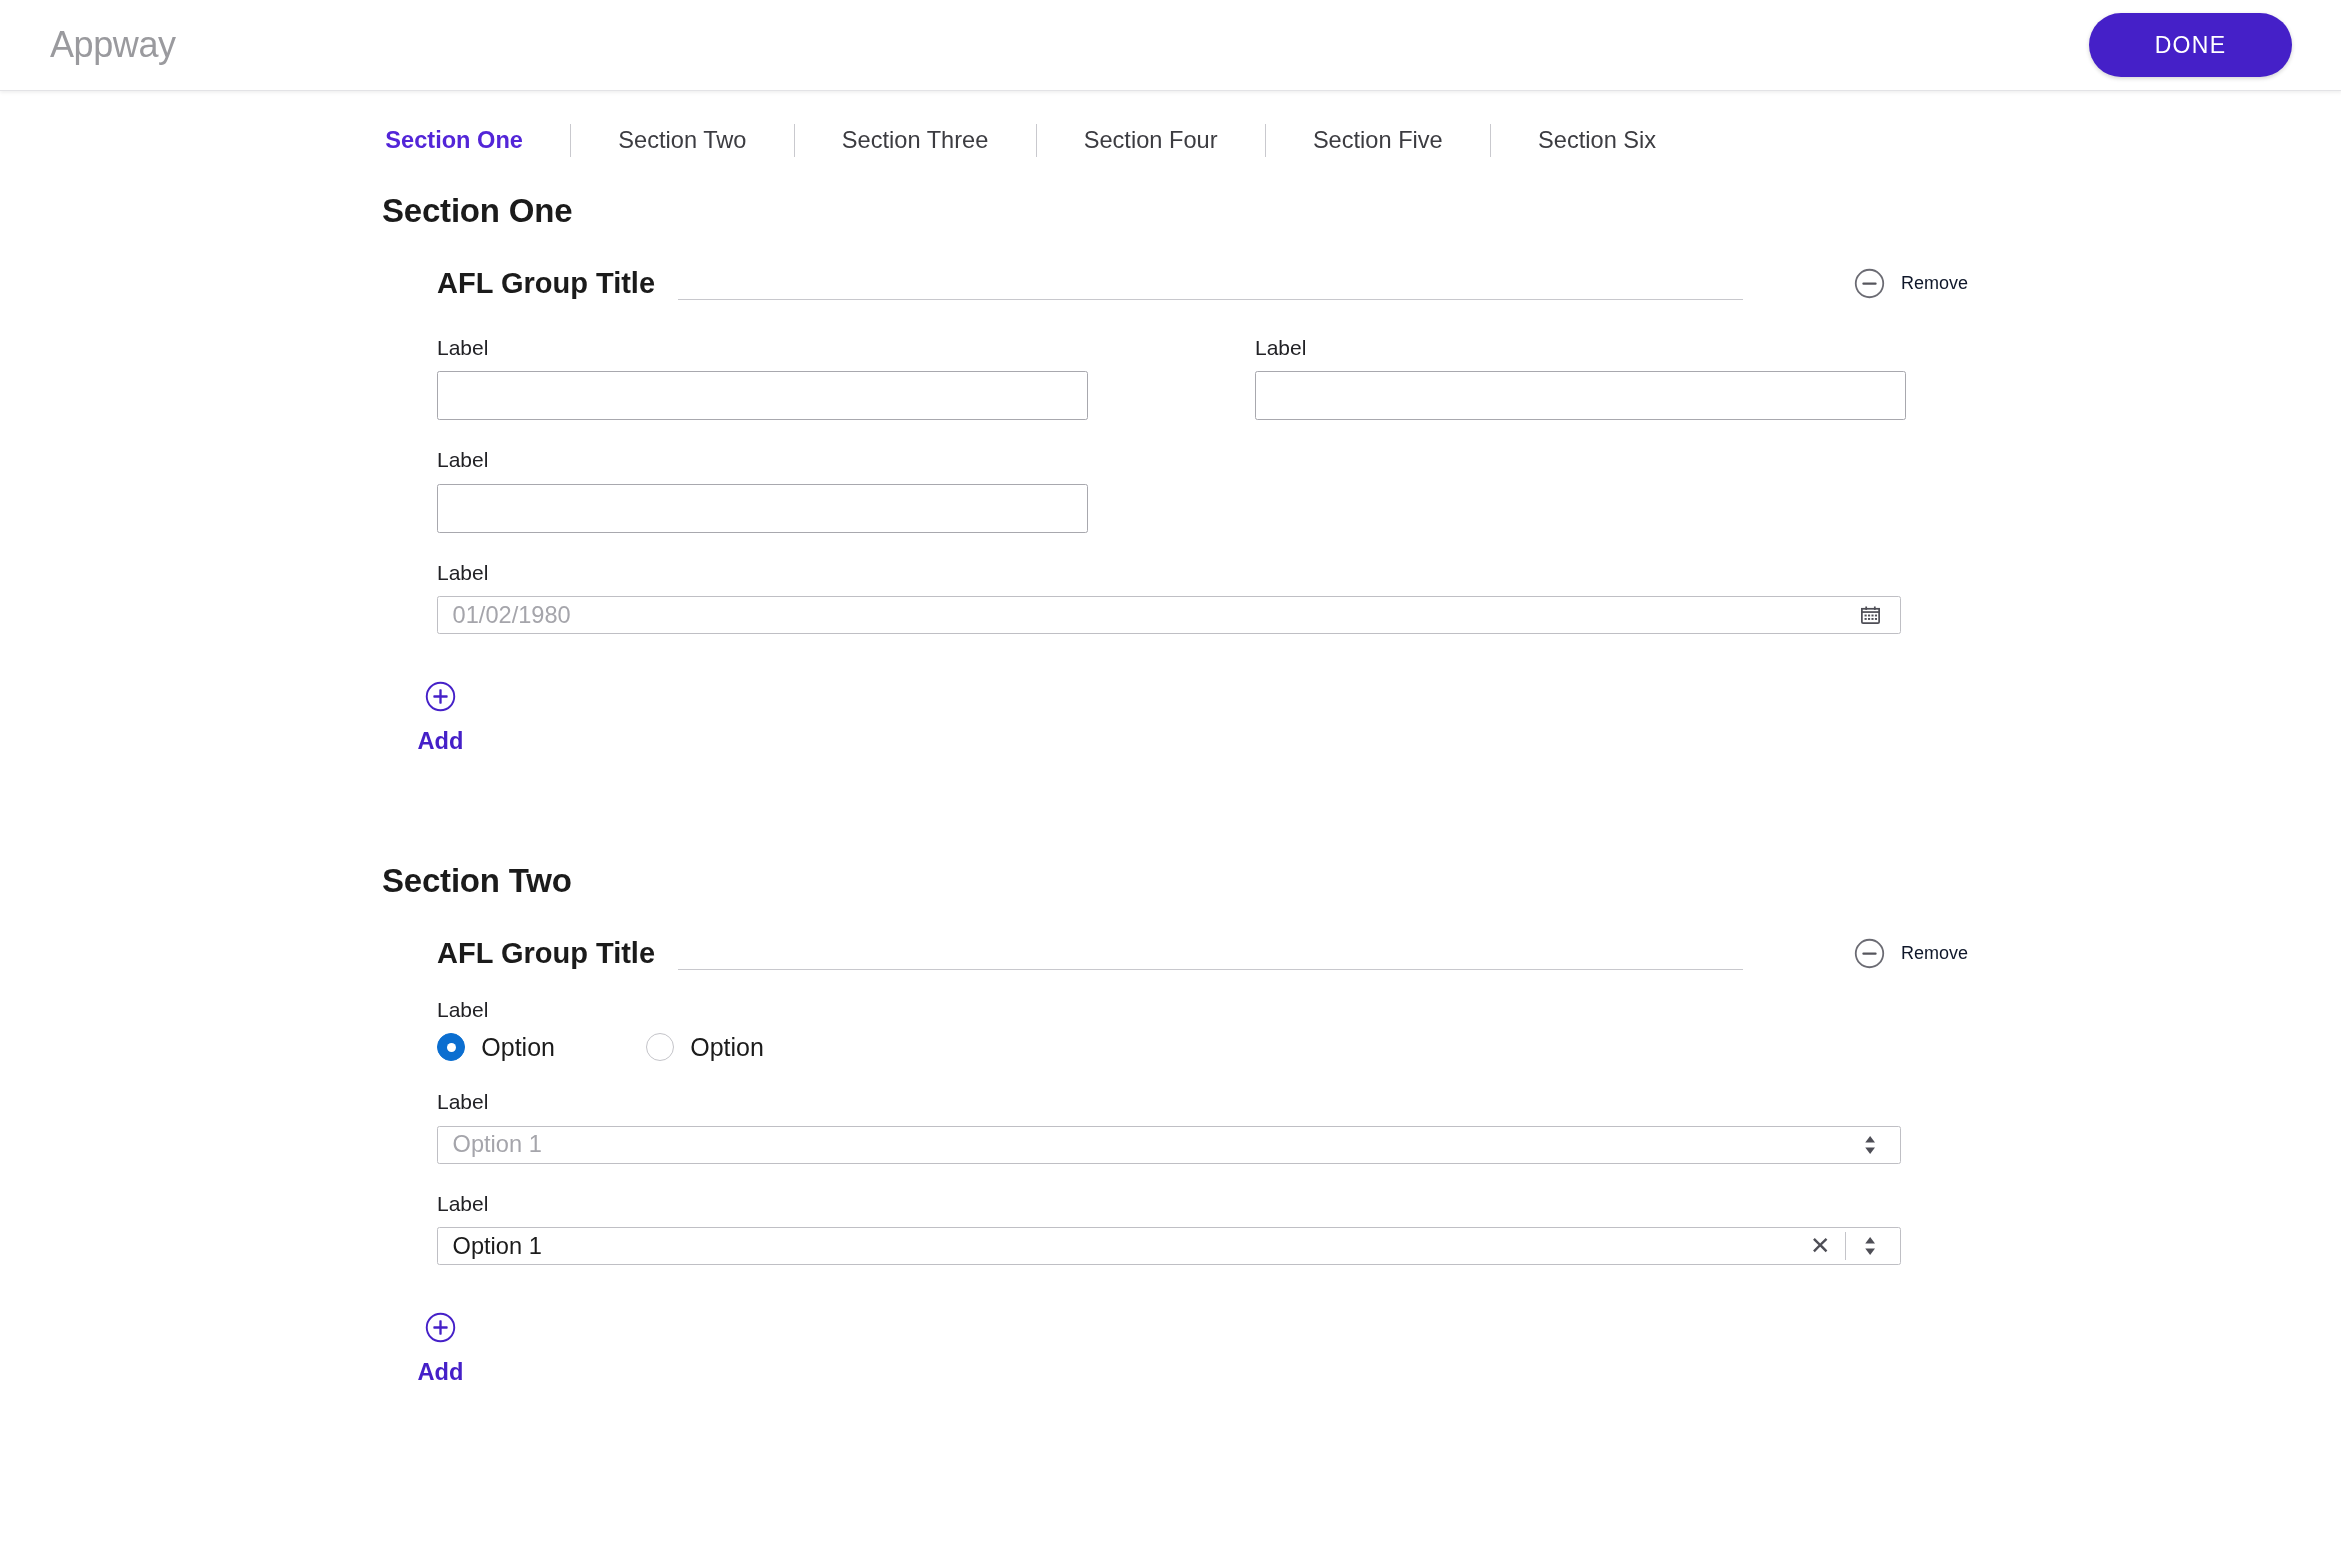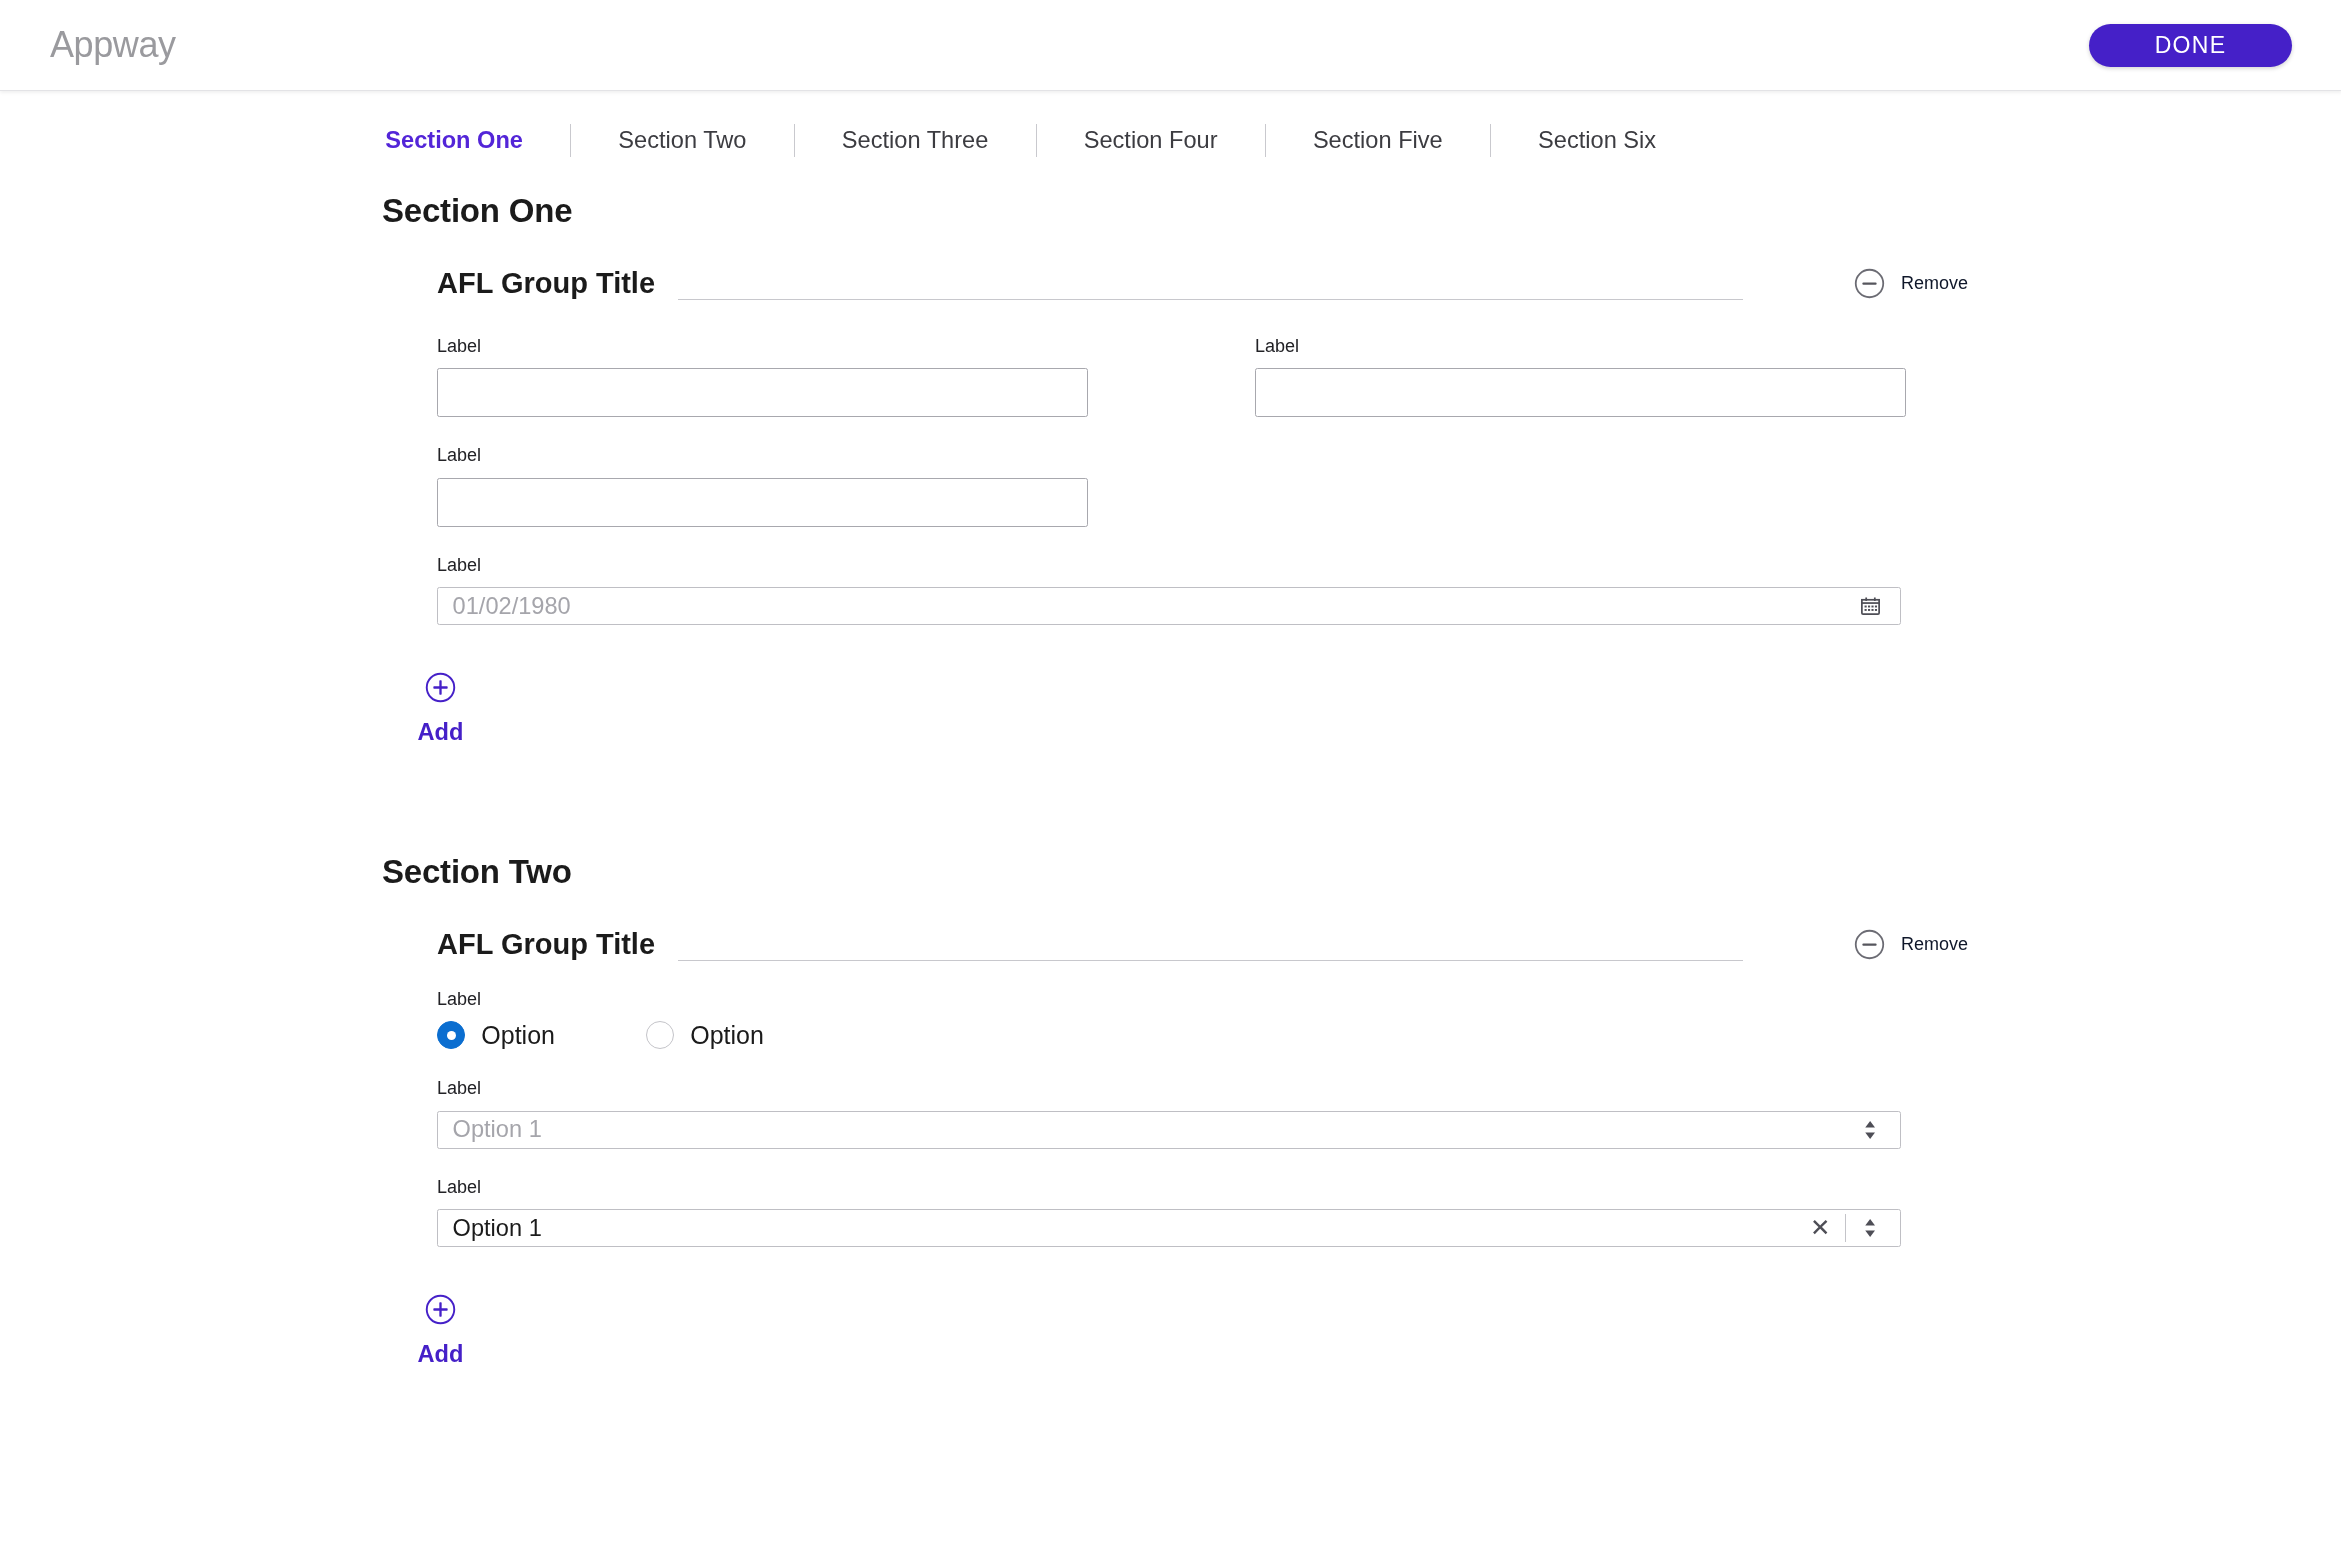--- a/index.html
+++ b/index.html
@@ -35,21 +35,21 @@
     color: #121212;
     letter-spacing: -0.2px;
   }
   .header-spacer { flex: 1; }
   .done-button {
     margin-right: 50px;
     background: #4520c8;
     color: #ffffff;
     border: none;
     border-radius: 812px;
-    height: 43px;
+    height: 64px;
     width: 203px;
     font-size: 23px;
     font-family: "Liberation Sans", sans-serif;
     letter-spacing: 1.3px;
     cursor: pointer;
     box-shadow: 0 1.6px 4.1px rgba(0,0,0,0.18);
     text-align: center;
   }
 
   
@@ -125,21 +125,21 @@
     flex: none;
     display: block;
   }
   .remove-label { font-size: 18px; color: #0f172a; }
 
   .fields { margin-top: 8.1px; }
 
   .field-row { display: flex; }
   .field { margin-top: 28px; }
   .field-label {
-    font-size: 18px;
+    font-size: 21px;
     color: #222226;
     margin-bottom: 11.4px;
     display: block;
   }
 
   .text-input {
     display: block;
     width: 651px;
     height: 49px;
     border: 0.8px solid #a8a8ae;

